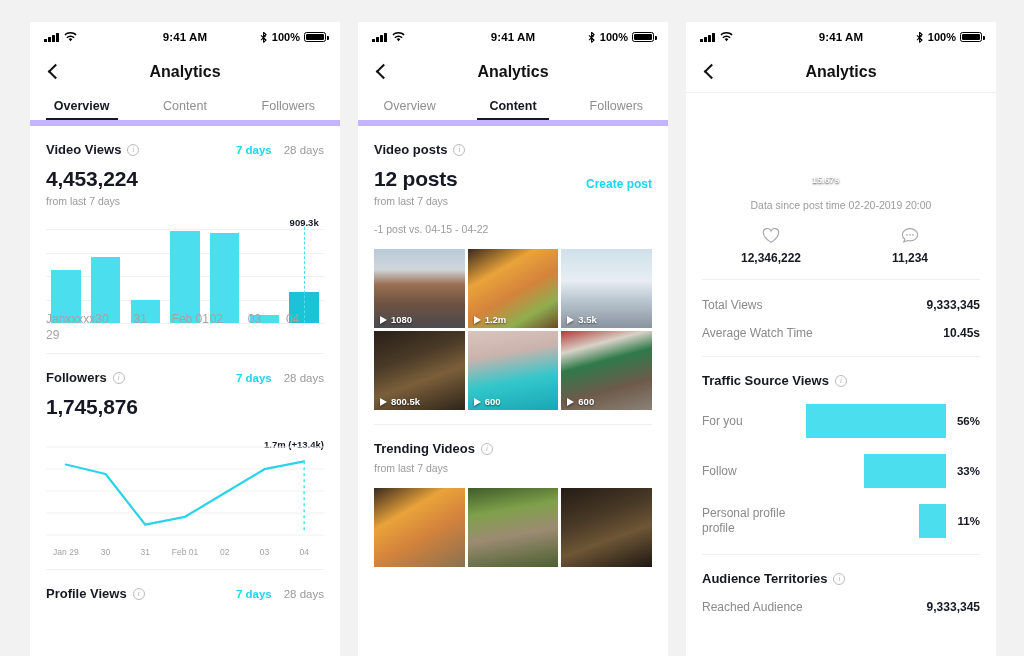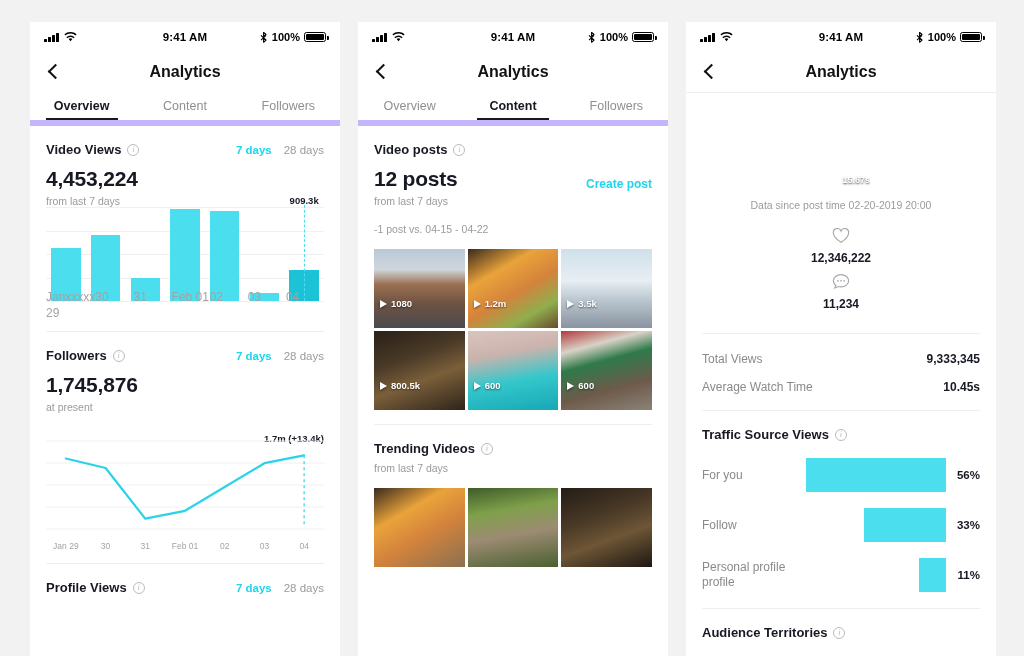--- a/index.html
+++ b/index.html
@@ -59,21 +59,21 @@
     font-size: 8.5px; color: #bcbcbc; font-style: italic; font-family: "Liberation Serif", serif; line-height: 1;
   }
   .range { margin-left: auto; display: flex; gap: 12px; font-size: 11.5px; }
   .range .r7 { color: #20d5ec; font-weight: 700; cursor: pointer; }
   .range .r28 { color: #9b9b9b; cursor: pointer; }
   .bignum { font-size: 21px; font-weight: 700; color: #161823; letter-spacing: -.2px; margin-top: 10px; }
   .subnote { font-size: 10.5px; color: #9b9b9b; margin-top: 4px; }
   .divider { height: 1px; background: #efefef; margin: 14px 0 0 0; }
 
   
-  .chart-wrap { position: relative; height: 110px; }
+  .chart-wrap { position: relative; margin-top: 22px; height: 110px; }
   .grid { position: absolute; inset: 0 0 16px 0; }
   .grid i { position: absolute; left: 0; right: 0; height: 1px; background: #f0f0f0; }
   .bars-row { position: absolute; left: 0; right: 0; bottom: 16px; top: 0; display: flex; align-items: flex-end; }
   .bcol { flex: 1; display: flex; justify-content: center; align-items: flex-end; height: 100%; position: relative; }
   .bar { width: 74%; background: #4adeee; }
   .bar.hl { background: #1cc3d7; }
   .xlabels { position: absolute; left: 0; right: 0; bottom: -4px; display: flex; }
   .xlab { flex: 1; font-size: 12px; color: #a3a3a3; line-height: 1.35; }
   .peak-line { position: absolute; bottom: 16px; width: 0; border-left: 1.4px dashed #4adeee; }
   .peak-lab { position: absolute; font-size: 9.5px; font-weight: 700; color: #161823; white-space: nowrap; }
@@ -81,31 +81,31 @@
   
   .line-wrap { position: relative; margin-top: 24px; height: 112px; }
   .line-svg { position: absolute; left: 0; top: 0; width: 100%; height: 96px; }
   .lx { position: absolute; left: 0; right: 0; bottom: -2px; display: flex; }
   .lx span { flex: 1; text-align: center; font-size: 8.5px; color: #a3a3a3; }
 
   
   .thumbs { display: grid; grid-template-columns: repeat(3, 1fr); gap: 3px; margin-top: 14px; }
   .thumb { position: relative; aspect-ratio: 94/82; overflow: hidden; background: #333; }
   .thumb .ph { position: absolute; inset: 0; }
-  .views { position: absolute; left: 6px; bottom: 19px; display: flex; align-items: center; gap: 4px; color: #fff; font-size: 9.5px; font-weight: 700; text-shadow: 0 1px 2px rgba(0,0,0,.55); }
+  .views { position: absolute; left: 6px; bottom: 3px; display: flex; align-items: center; gap: 4px; color: #fff; font-size: 9.5px; font-weight: 700; text-shadow: 0 1px 2px rgba(0,0,0,.55); }
   .play { width: 0; height: 0; border-left: 7px solid #fff; border-top: 4.5px solid transparent; border-bottom: 4.5px solid transparent; filter: drop-shadow(0 1px 1px rgba(0,0,0,.5)); }
   .viewall { font-size: 12px; color: #20d5ec; font-weight: 600; margin-top: 14px; cursor: pointer; }
   .createpost { margin-left: auto; font-size: 12px; color: #20d5ec; font-weight: 600; cursor: pointer; }
 
   
   .video-hero { display: flex; flex-direction: column; align-items: center; padding-top: 18px; }
   .video-card { width: 58px; height: 78px; position: relative; overflow: hidden; }
-  .dur { position: absolute; left: 0; right: 0; bottom: 4px; text-align: right; color: #fff; font-size: 9px; font-weight: 700; text-shadow: 0 1px 2px rgba(0,0,0,.7); }
+  .dur { position: absolute; left: 0; right: 0; bottom: 4px; text-align: left; color: #fff; font-size: 9px; font-weight: 700; text-shadow: 0 1px 2px rgba(0,0,0,.7); }
   .since { font-size: 10.5px; color: #9b9b9b; margin-top: 10px; }
-  .stats-row { display: flex; align-items: center; margin-top: 16px; flex-direction: column; }
+  .stats-row { display: flex; align-items: flex-start; margin-top: 16px; }
   .stat { flex: 1; display: flex; flex-direction: column; align-items: center; gap: 7px; }
   .stat .val { font-size: 12px; font-weight: 700; color: #161823; }
   .vdiv { width: 1px; background: #e8e8e8; margin: 4px 0; }
   .metrics { margin-top: 4px; }
   .mrow { display: flex; align-items: center; padding: 14px 0 0 0; }
   .mlabel { font-size: 12px; color: #8a8a8a; }
   .mval { margin-left: auto; font-size: 12px; font-weight: 700; color: #161823; }
 
   .traffic-row { display: flex; align-items: center; margin-top: 16px; }
   .t-label { font-size: 12px; color: #8a8a8a; width: 92px; line-height: 1.25; }
@@ -218,21 +218,20 @@
 
       <div class="sec-head">
         <span class="sec-title">Followers</span>
         <span class="info-i">i</span>
         <span class="range">
           <span class="r7">7 days</span>
           <span class="r28">28 days</span>
         </span>
       </div>
       <div class="bignum">1,745,876</div>
-      <div class="subnote">at present</div>
 
       <div class="line-wrap">
         <div class="peak-lab" id="line-lab" style="top:-4px;right:0">1.7m (+13.4k)</div>
         <svg class="line-svg" id="line-svg" viewBox="0 0 278 96" preserveAspectRatio="none">
             <line x1="0" y1="4" x2="278" y2="4" stroke="#f0f0f0" stroke-width="1"></line>
             <line x1="0" y1="26" x2="278" y2="26" stroke="#f0f0f0" stroke-width="1"></line>
             <line x1="0" y1="48" x2="278" y2="48" stroke="#f0f0f0" stroke-width="1"></line>
             <line x1="0" y1="70" x2="278" y2="70" stroke="#f0f0f0" stroke-width="1"></line>
             <line x1="0" y1="92" x2="278" y2="92" stroke="#f0f0f0" stroke-width="1"></line>
             <polyline points="19.9,21.5 59.6,31.0 99.3,81.7 139.0,73.8 178.7,50.0 218.4,26.2 258.1,18.3" fill="none" stroke="#2ad3ea" stroke-width="2.2" stroke-linejoin="round" stroke-linecap="round"></polyline>

